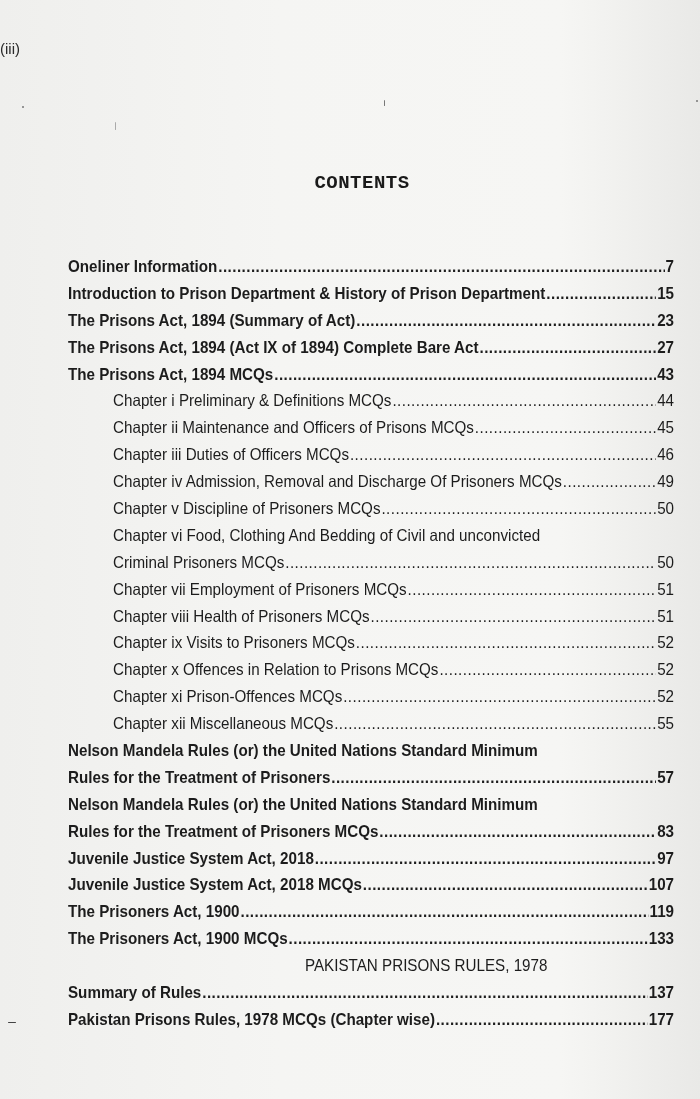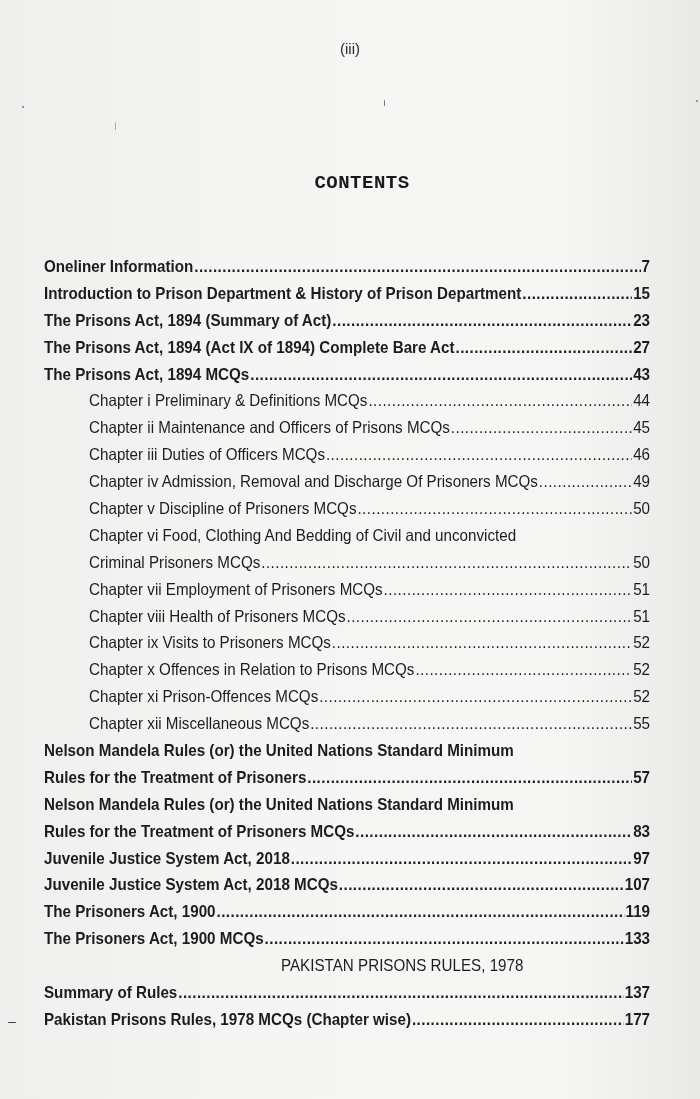--- a/index.html
+++ b/index.html
@@ -13,41 +13,41 @@
       background-image: linear-gradient(90deg, #efefed 0%, #f5f5f3 40%, #f6f6f4 80%, #e9e9e7 100%);
       position: relative;
       overflow: hidden;
       color: #1c1c1c;
     }
     .page-number {
       position: absolute;
       top: 40px;
       left: 0;
       width: 700px;
-      text-align: center;
+      text-align: left;
       font-family: "Liberation Sans", sans-serif;
       font-size: 15px;
       color: #2a2a2a;
     }
     .title {
       position: absolute;
       top: 172px;
       left: 0;
       width: 724px;
       text-align: center;
       font-family: "Liberation Mono", monospace;
       font-weight: bold;
       font-size: 19px;
       letter-spacing: 0.5px;
       color: #1a1a1a;
     }
     .toc {
       position: absolute;
       top: 253px;
-      left: 44px;
+      left: 68px;
       width: 606px;
       font-family: "Liberation Sans", sans-serif;
       font-size: 16.5px;
     }
     .row {
       display: flex;
       align-items: baseline;
       height: 26.9px;
       line-height: 26.9px;
       white-space: nowrap;

